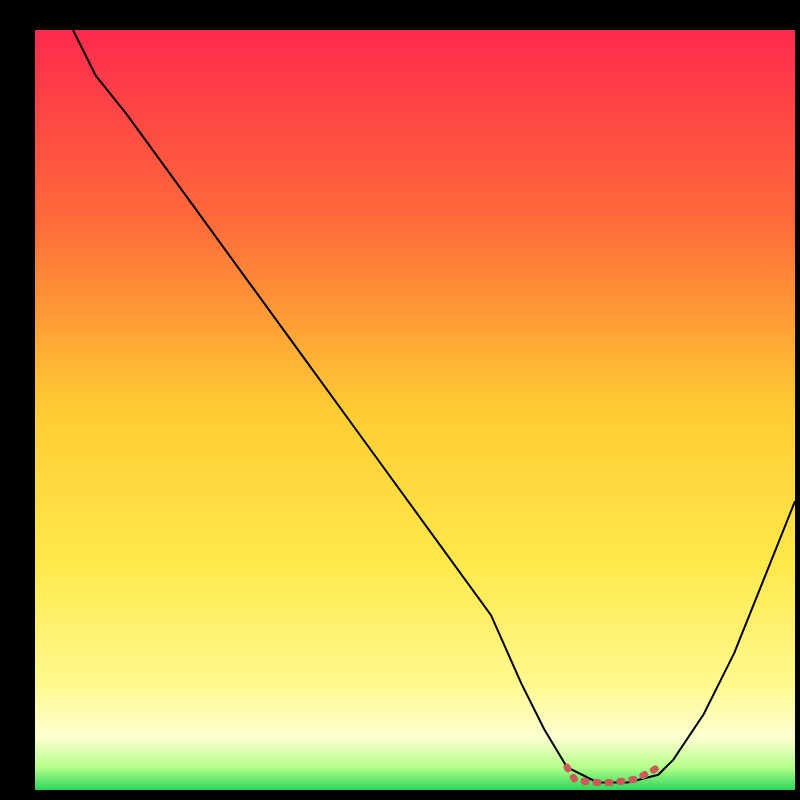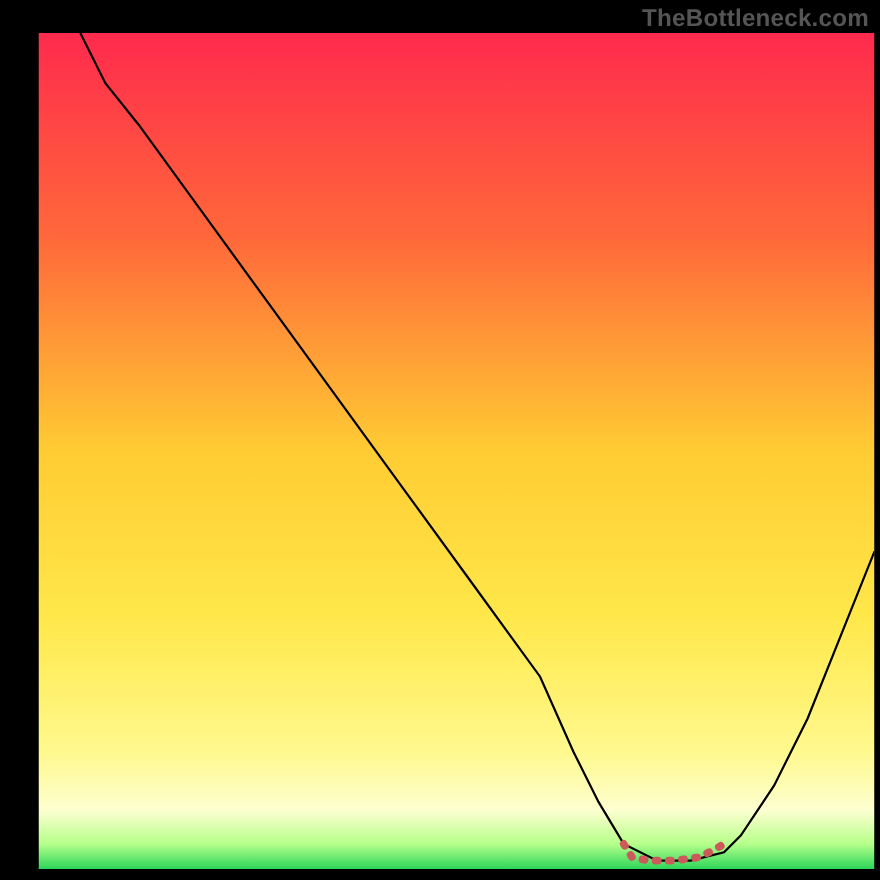--- a/index.html
+++ b/index.html
@@ -34,21 +34,20 @@
     width: 800px;
     height: 800px;
     z-index: 1;
   }
   .plot-area { }
 </style>
 </head>
 <body>
 
 <div class="frame">
-  <div class="watermark">TheBottleneck.com</div>
 
   <svg class="plot" viewBox="0 0 800 800">
     <defs>
       <linearGradient id="bg-grad" x1="0" y1="0" x2="0" y2="1">
           <stop offset="0%" stop-color="#ff2a4d"></stop>
           <stop offset="25%" stop-color="#ff6a3a"></stop>
           <stop offset="50%" stop-color="#ffcc33"></stop>
           <stop offset="70%" stop-color="#ffe84a"></stop>
           <stop offset="86%" stop-color="#fff98e"></stop>
           <stop offset="93%" stop-color="#fdffd0"></stop>

